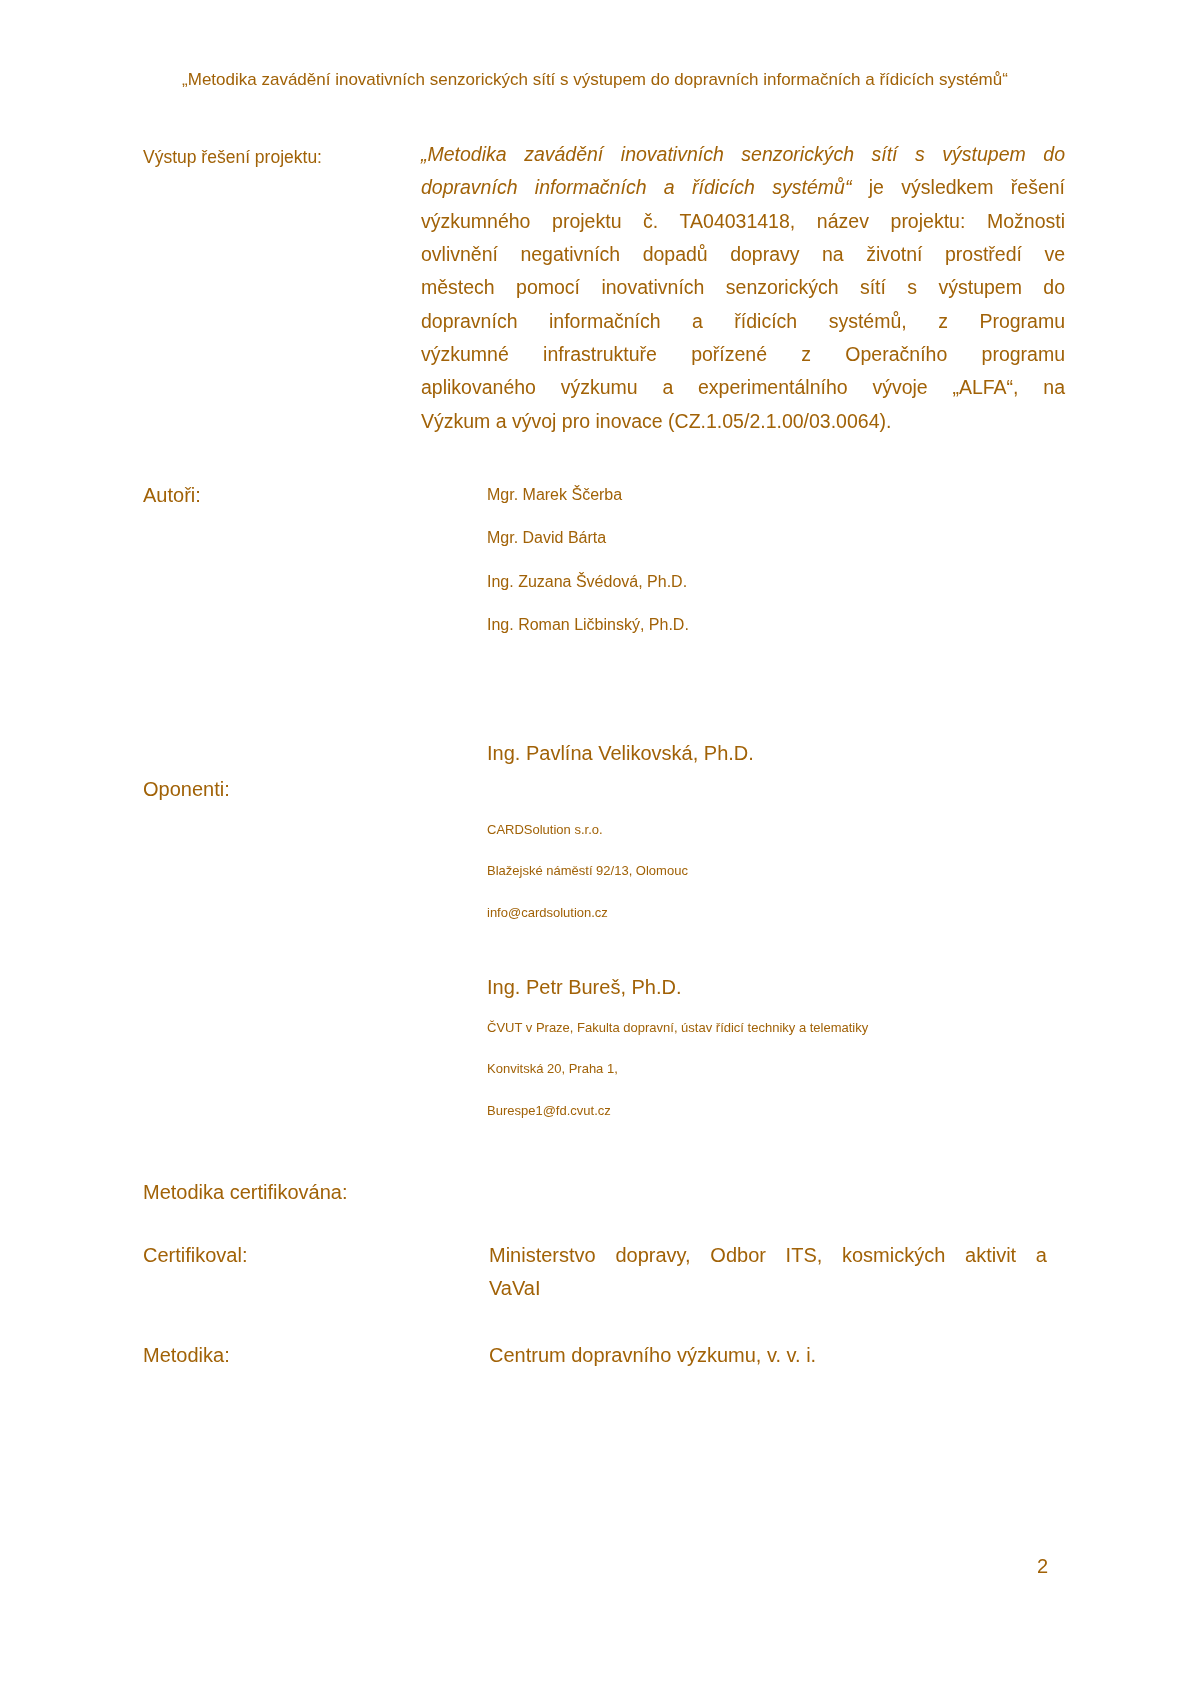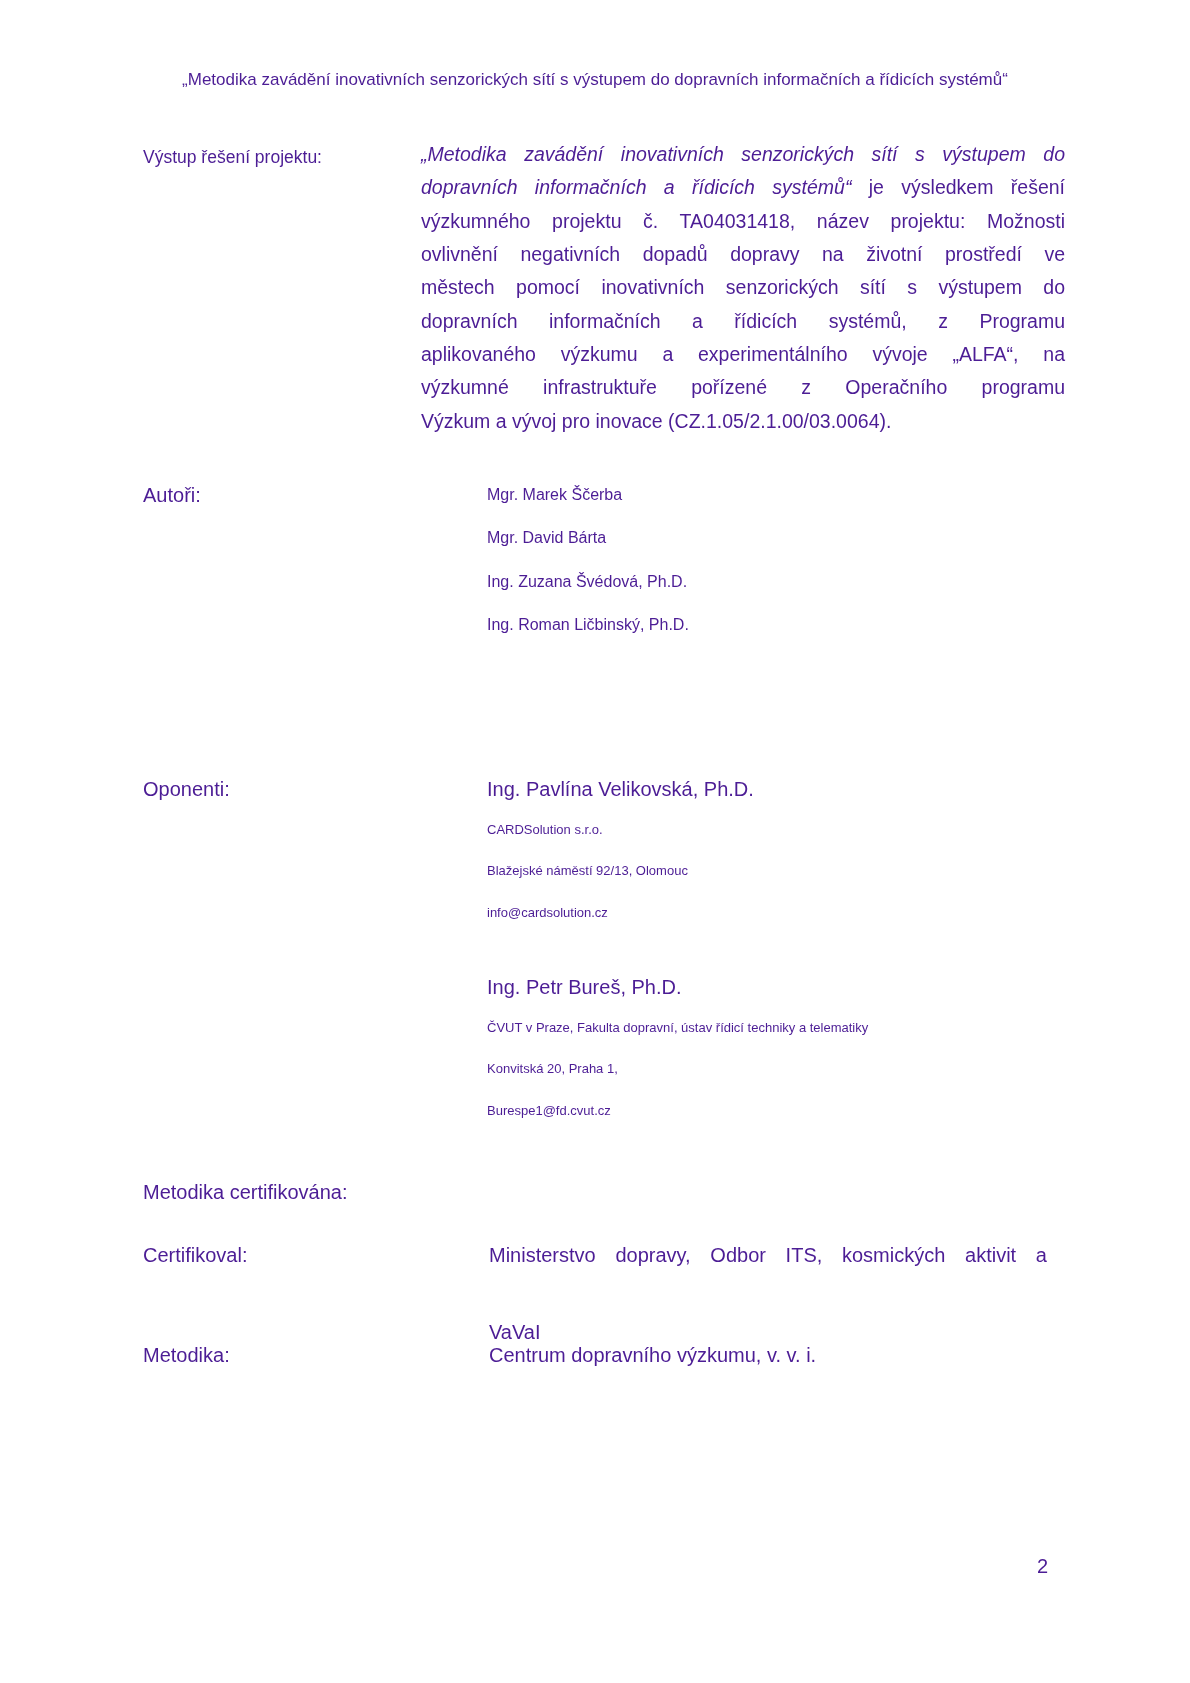--- a/index.html
+++ b/index.html
@@ -6,21 +6,21 @@
     margin: 0;
     padding: 0;
     background: #ffffff;
   }
   .page {
     position: relative;
     width: 1190px;
     height: 1683px;
     background: #ffffff;
     font-family: "Liberation Sans", sans-serif;
-    color: #4c1d95;
+    color: #a16207;
     overflow: hidden;
   }
   .running-header {
     position: absolute;
     top: 69px;
     left: 0;
     width: 1190px;
     text-align: center;
     font-size: 17px;
     line-height: 22px;
@@ -81,21 +81,21 @@
   }
   .cert-value {
     position: absolute;
     left: 489px;
     top: 1239px;
     width: 558px;
     font-size: 20px;
     line-height: 33.4px;
   }
   .cert-line { text-align: justify; text-align-last: justify; }
-  .cert-line.last { text-align: left; text-align-last: left; margin-top: 44px; }
+  .cert-line.last { text-align: left; text-align-last: left; }
   .publisher-value {
     position: absolute;
     left: 489px;
     top: 1342px;
     font-size: 20px;
     line-height: 26px;
     white-space: nowrap;
   }
   .page-number {
     position: absolute;
@@ -116,36 +116,36 @@
 
   <div class="label small" style="top:144px;">Výstup řešení projektu:</div>
 
   <div class="paragraph">
     <div class="pline"><span class="it">„Metodika zavádění inovativních senzorických sítí s výstupem do</span><span></span></div>
     <div class="pline"><span class="it">dopravních informačních a řídicích systémů“</span><span> je výsledkem řešení</span></div>
     <div class="pline"><span class="it"></span><span>výzkumného projektu č. TA04031418, název projektu: Možnosti</span></div>
     <div class="pline"><span class="it"></span><span>ovlivnění negativních dopadů dopravy na životní prostředí ve</span></div>
     <div class="pline"><span class="it"></span><span>městech pomocí inovativních senzorických sítí s výstupem do</span></div>
     <div class="pline"><span class="it"></span><span>dopravních informačních a řídicích systémů, z Programu</span></div>
+    <div class="pline"><span class="it"></span><span>výzkumné infrastruktuře pořízené z Operačního programu</span></div>
     <div class="pline"><span class="it"></span><span>aplikovaného výzkumu a experimentálního vývoje „ALFA“, na</span></div>
-    <div class="pline"><span class="it"></span><span>výzkumné infrastruktuře pořízené z Operačního programu</span></div>
     <div class="pline last"><span class="it"></span><span>Výzkum a vývoj pro inovace (CZ.1.05/2.1.00/03.0064).</span></div>
   </div>
 
   <div class="label" style="top:482px;">Autoři:</div>
   <div class="value-col" style="top:482px;">
     <div class="author-line">Mgr. Marek Ščerba</div>
     <div class="author-line">Mgr. David Bárta</div>
     <div class="author-line">Ing. Zuzana Švédová, Ph.D.</div>
     <div class="author-line">Ing. Roman Ličbinský, Ph.D.</div>
   </div>
 
   <div class="label" style="top:776px;">Oponenti:</div>
 
-  <div class="opp-name" style="top:776px;">Ing. Pavlína Velikovská, Ph.D.</div>
+  <div class="opp-name" style="top:740px;">Ing. Pavlína Velikovská, Ph.D.</div>
   <div class="opp-details" style="top:819px;">
     <div class="detail-line">CARDSolution s.r.o.</div>
     <div class="detail-line">Blažejské náměstí 92/13, Olomouc</div>
     <div class="detail-line">info@cardsolution.cz</div>
   </div>
 
   <div class="opp-name" style="top:974px;">Ing. Petr Bureš, Ph.D.</div>
   <div class="opp-details" style="top:1017px;">
     <div class="detail-line">ČVUT v Praze, Fakulta dopravní, ústav řídicí techniky a telematiky</div>
     <div class="detail-line">Konvitská 20, Praha 1,</div>

